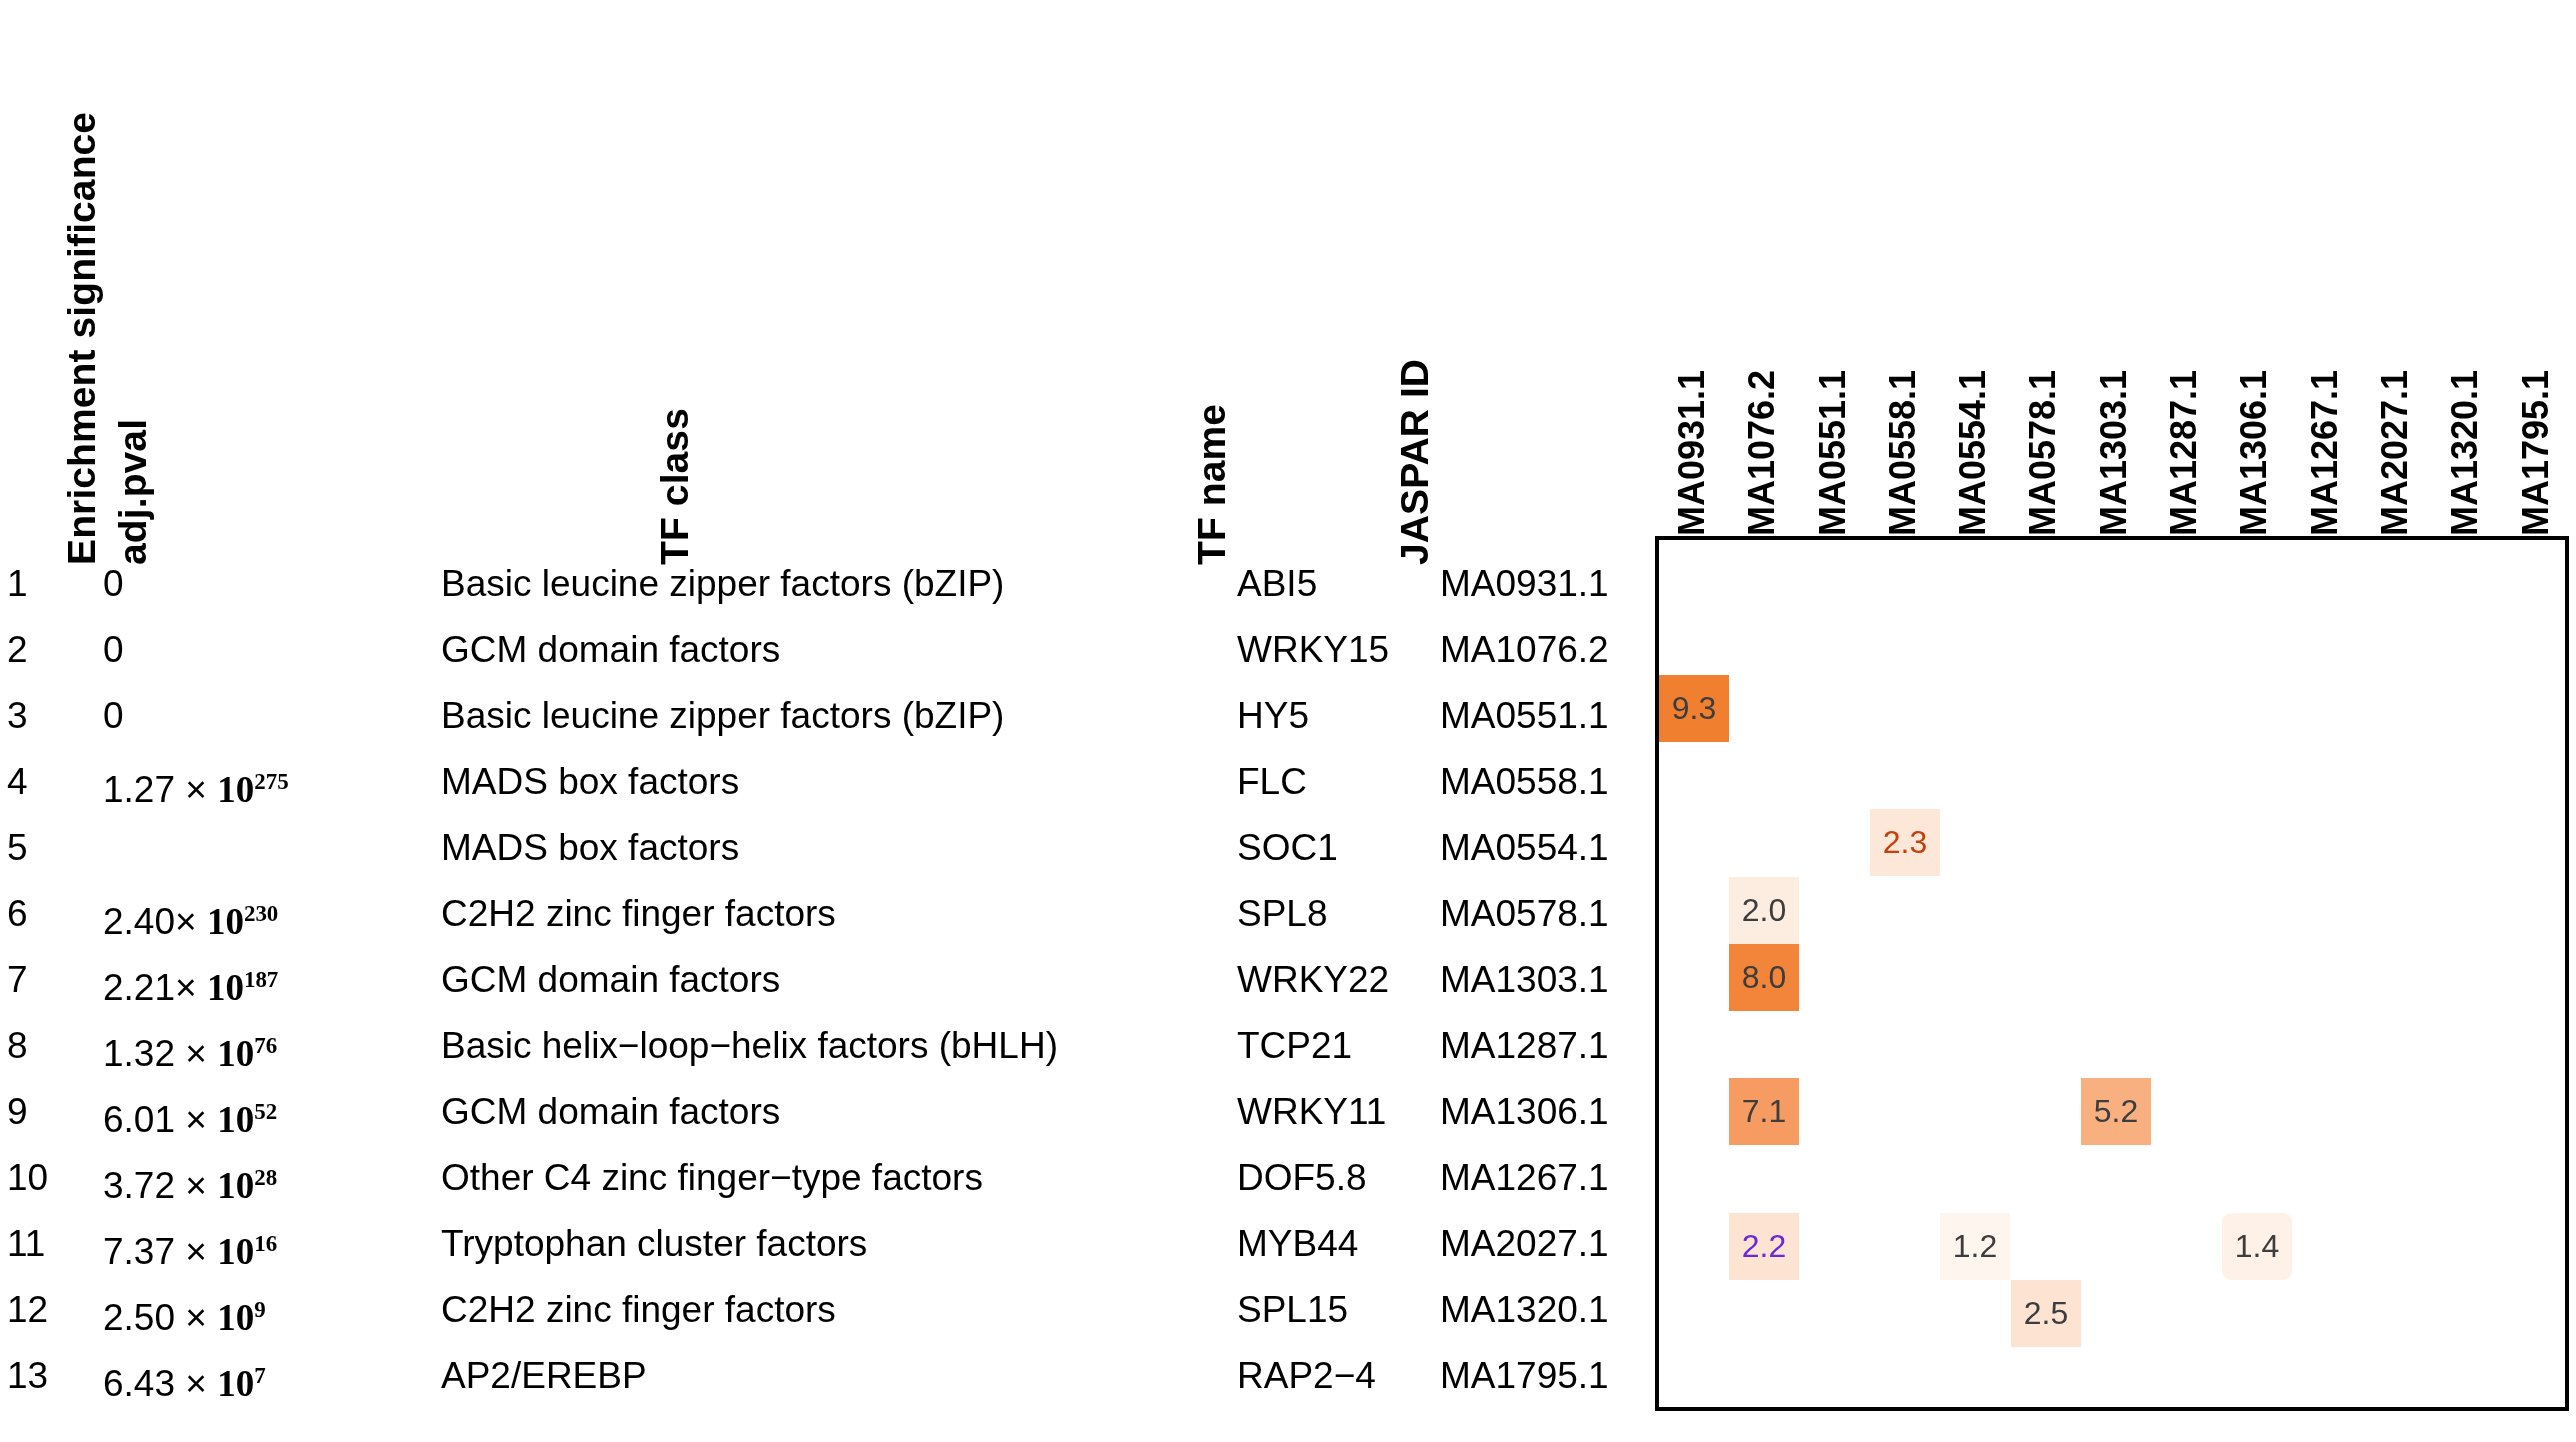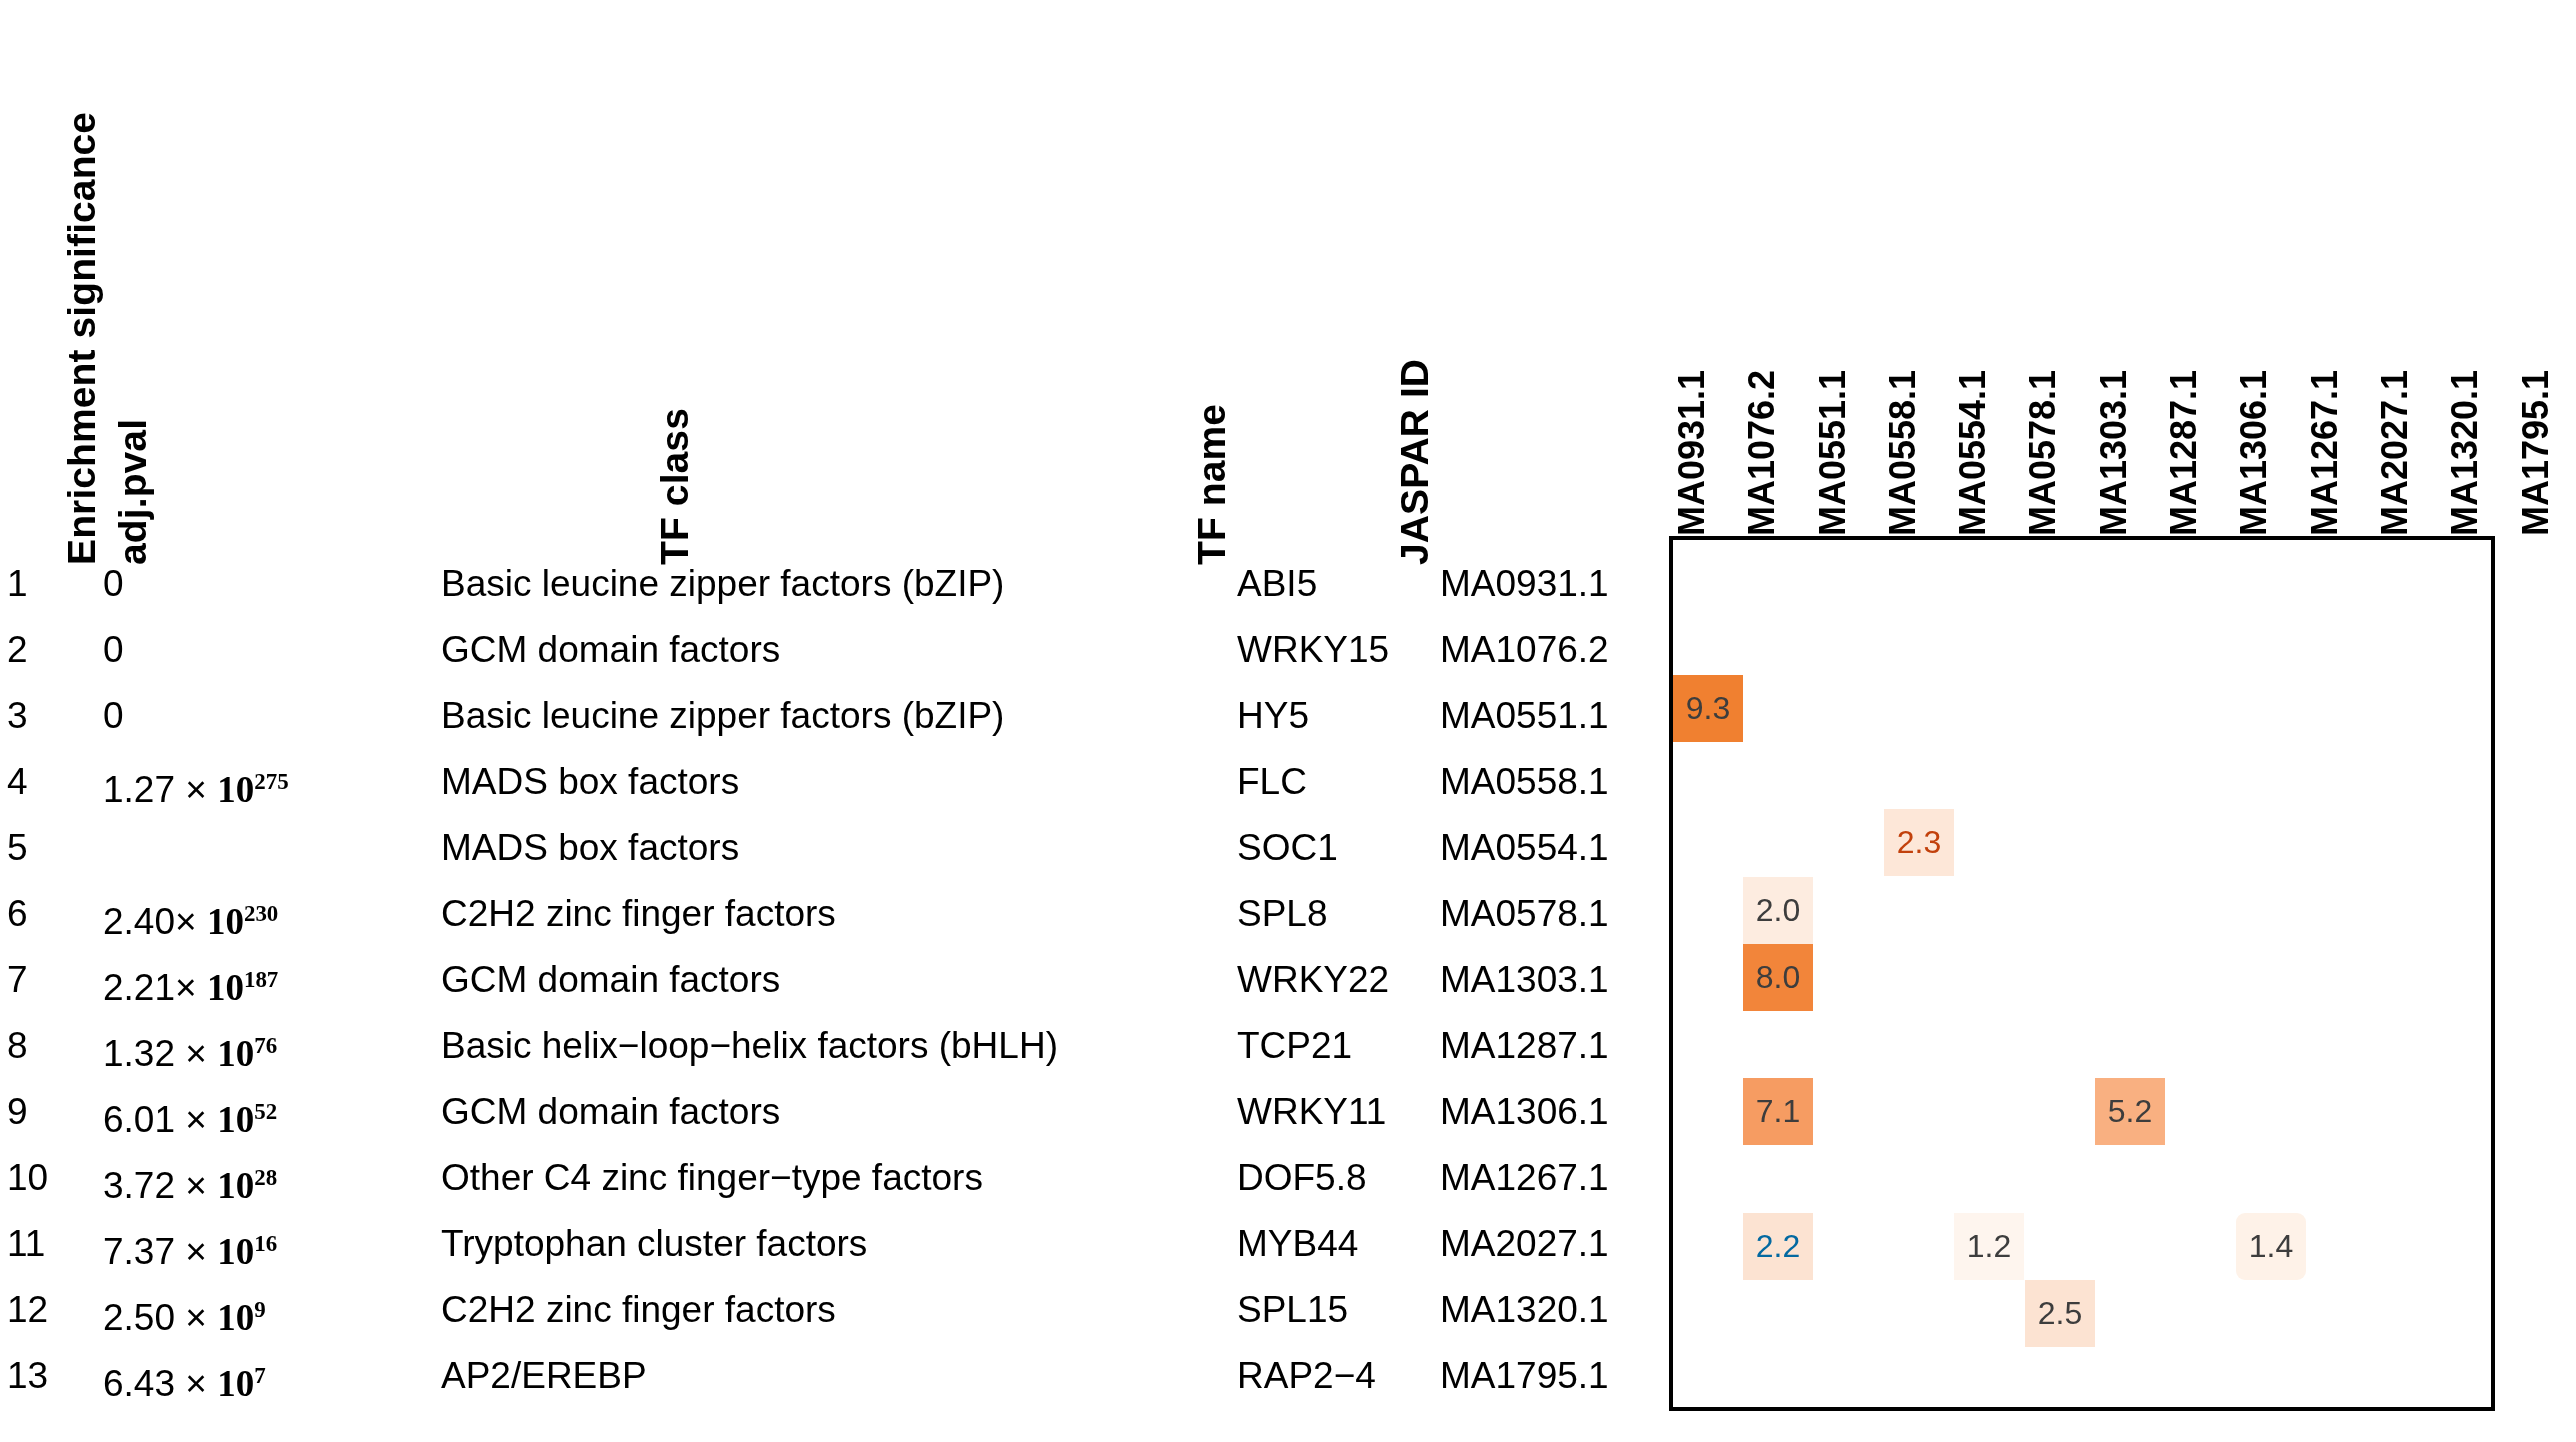--- a/index.html
+++ b/index.html
@@ -30,21 +30,21 @@
   .c-pval .base{font-family:"Liberation Serif",serif;font-weight:bold;}
   .c-pval .base sup{font-family:"Liberation Serif",serif;font-weight:bold;font-size:.62em;vertical-align:super;}
   .c-pval.zero{font-size:37px;}
   .c-class{position:absolute;left:441px;top:0;width:765px;text-align:left;font-size:37px;line-height:66px;white-space:nowrap;}
   .c-name{position:absolute;left:1237px;top:0;width:200px;text-align:left;font-size:37px;line-height:66px;white-space:nowrap;}
   .c-id{position:absolute;left:1440px;top:0;width:207px;text-align:left;font-size:37px;line-height:66px;white-space:nowrap;}
 
   
   #hm-wrap{position:absolute;left:1655px;top:536px;}
   #hm-box{position:relative;width:338px;height:0;}
-  .hm-border{position:absolute;left:14px;top:0;width:826px;height:875px;border:4.1px solid #000;box-sizing:border-box;background:#fff;padding-left:39px;}
+  .hm-border{position:absolute;left:0;top:0;width:914px;height:875px;border:4.1px solid #000;box-sizing:border-box;background:#fff;padding-left:39px;}
   .hm-cols{position:absolute;left:0;top:-269px;width:914px;height:269px;}
   .hm-col-label{position:absolute;bottom:0;transform-origin:left bottom;transform:rotate(-90deg);
                 white-space:nowrap;font-weight:bold;font-size:36px;line-height:1;}
   .hm-cell{position:absolute;display:flex;align-items:center;justify-content:center;
            font-size:32px;color:#3d3d3d;font-family:"Liberation Sans",sans-serif;}
 </style>
 </head>
 <body>
 
 <div class="fig">
@@ -170,21 +170,21 @@
           <div class="hm-col-label" style="left: 828px;">MA1320.1</div>
           <div class="hm-col-label" style="left: 899px;">MA1795.1</div>
         </div>
       <div class="hm-border" id="hm-plot">
           <div class="hm-cell" style="left: 0px; top: 135px; width: 70px; height: 67px; background: rgb(240, 128, 48); color: rgb(61, 61, 61);">9.3</div>
           <div class="hm-cell" style="left: 211px; top: 269px; width: 70px; height: 67px; background: rgb(253, 231, 216); color: #c2410c;">2.3</div>
           <div class="hm-cell" style="left: 70px; top: 337px; width: 70px; height: 67px; background: rgb(253, 236, 224); color: rgb(61, 61, 61);">2.0</div>
           <div class="hm-cell" style="left: 70px; top: 404px; width: 70px; height: 67px; background: rgb(242, 133, 58); color: rgb(61, 61, 61);">8.0</div>
           <div class="hm-cell" style="left: 70px; top: 538px; width: 70px; height: 67px; background: rgb(246, 156, 98); color: rgb(61, 61, 61);">7.1</div>
           <div class="hm-cell" style="left: 422px; top: 538px; width: 70px; height: 67px; background: rgb(249, 176, 129); color: rgb(61, 61, 61);">5.2</div>
-          <div class="hm-cell" style="left: 70px; top: 673px; width: 70px; height: 67px; background: rgb(252, 227, 210); color: #0369a1;">2.2</div>
+          <div class="hm-cell" style="left: 70px; top: 673px; width: 70px; height: 67px; background: rgb(252, 227, 210); color: #6d28d9;">2.2</div>
           <div class="hm-cell" style="left: 281px; top: 673px; width: 70px; height: 67px; background: rgb(254, 245, 238); color: rgb(61, 61, 61); text-align: right;">1.2</div>
           <div class="hm-cell" style="left: 563px; top: 673px; width: 70px; height: 67px; background: rgb(254, 242, 232); color: rgb(61, 61, 61); border-radius: 9px;">1.4</div>
           <div class="hm-cell" style="left: 352px; top: 740px; width: 70px; height: 67px; background: rgb(252, 227, 210); color: rgb(61, 61, 61);">2.5</div>
         </div>
     </div>
   </div>
 
 </div>
 
 

